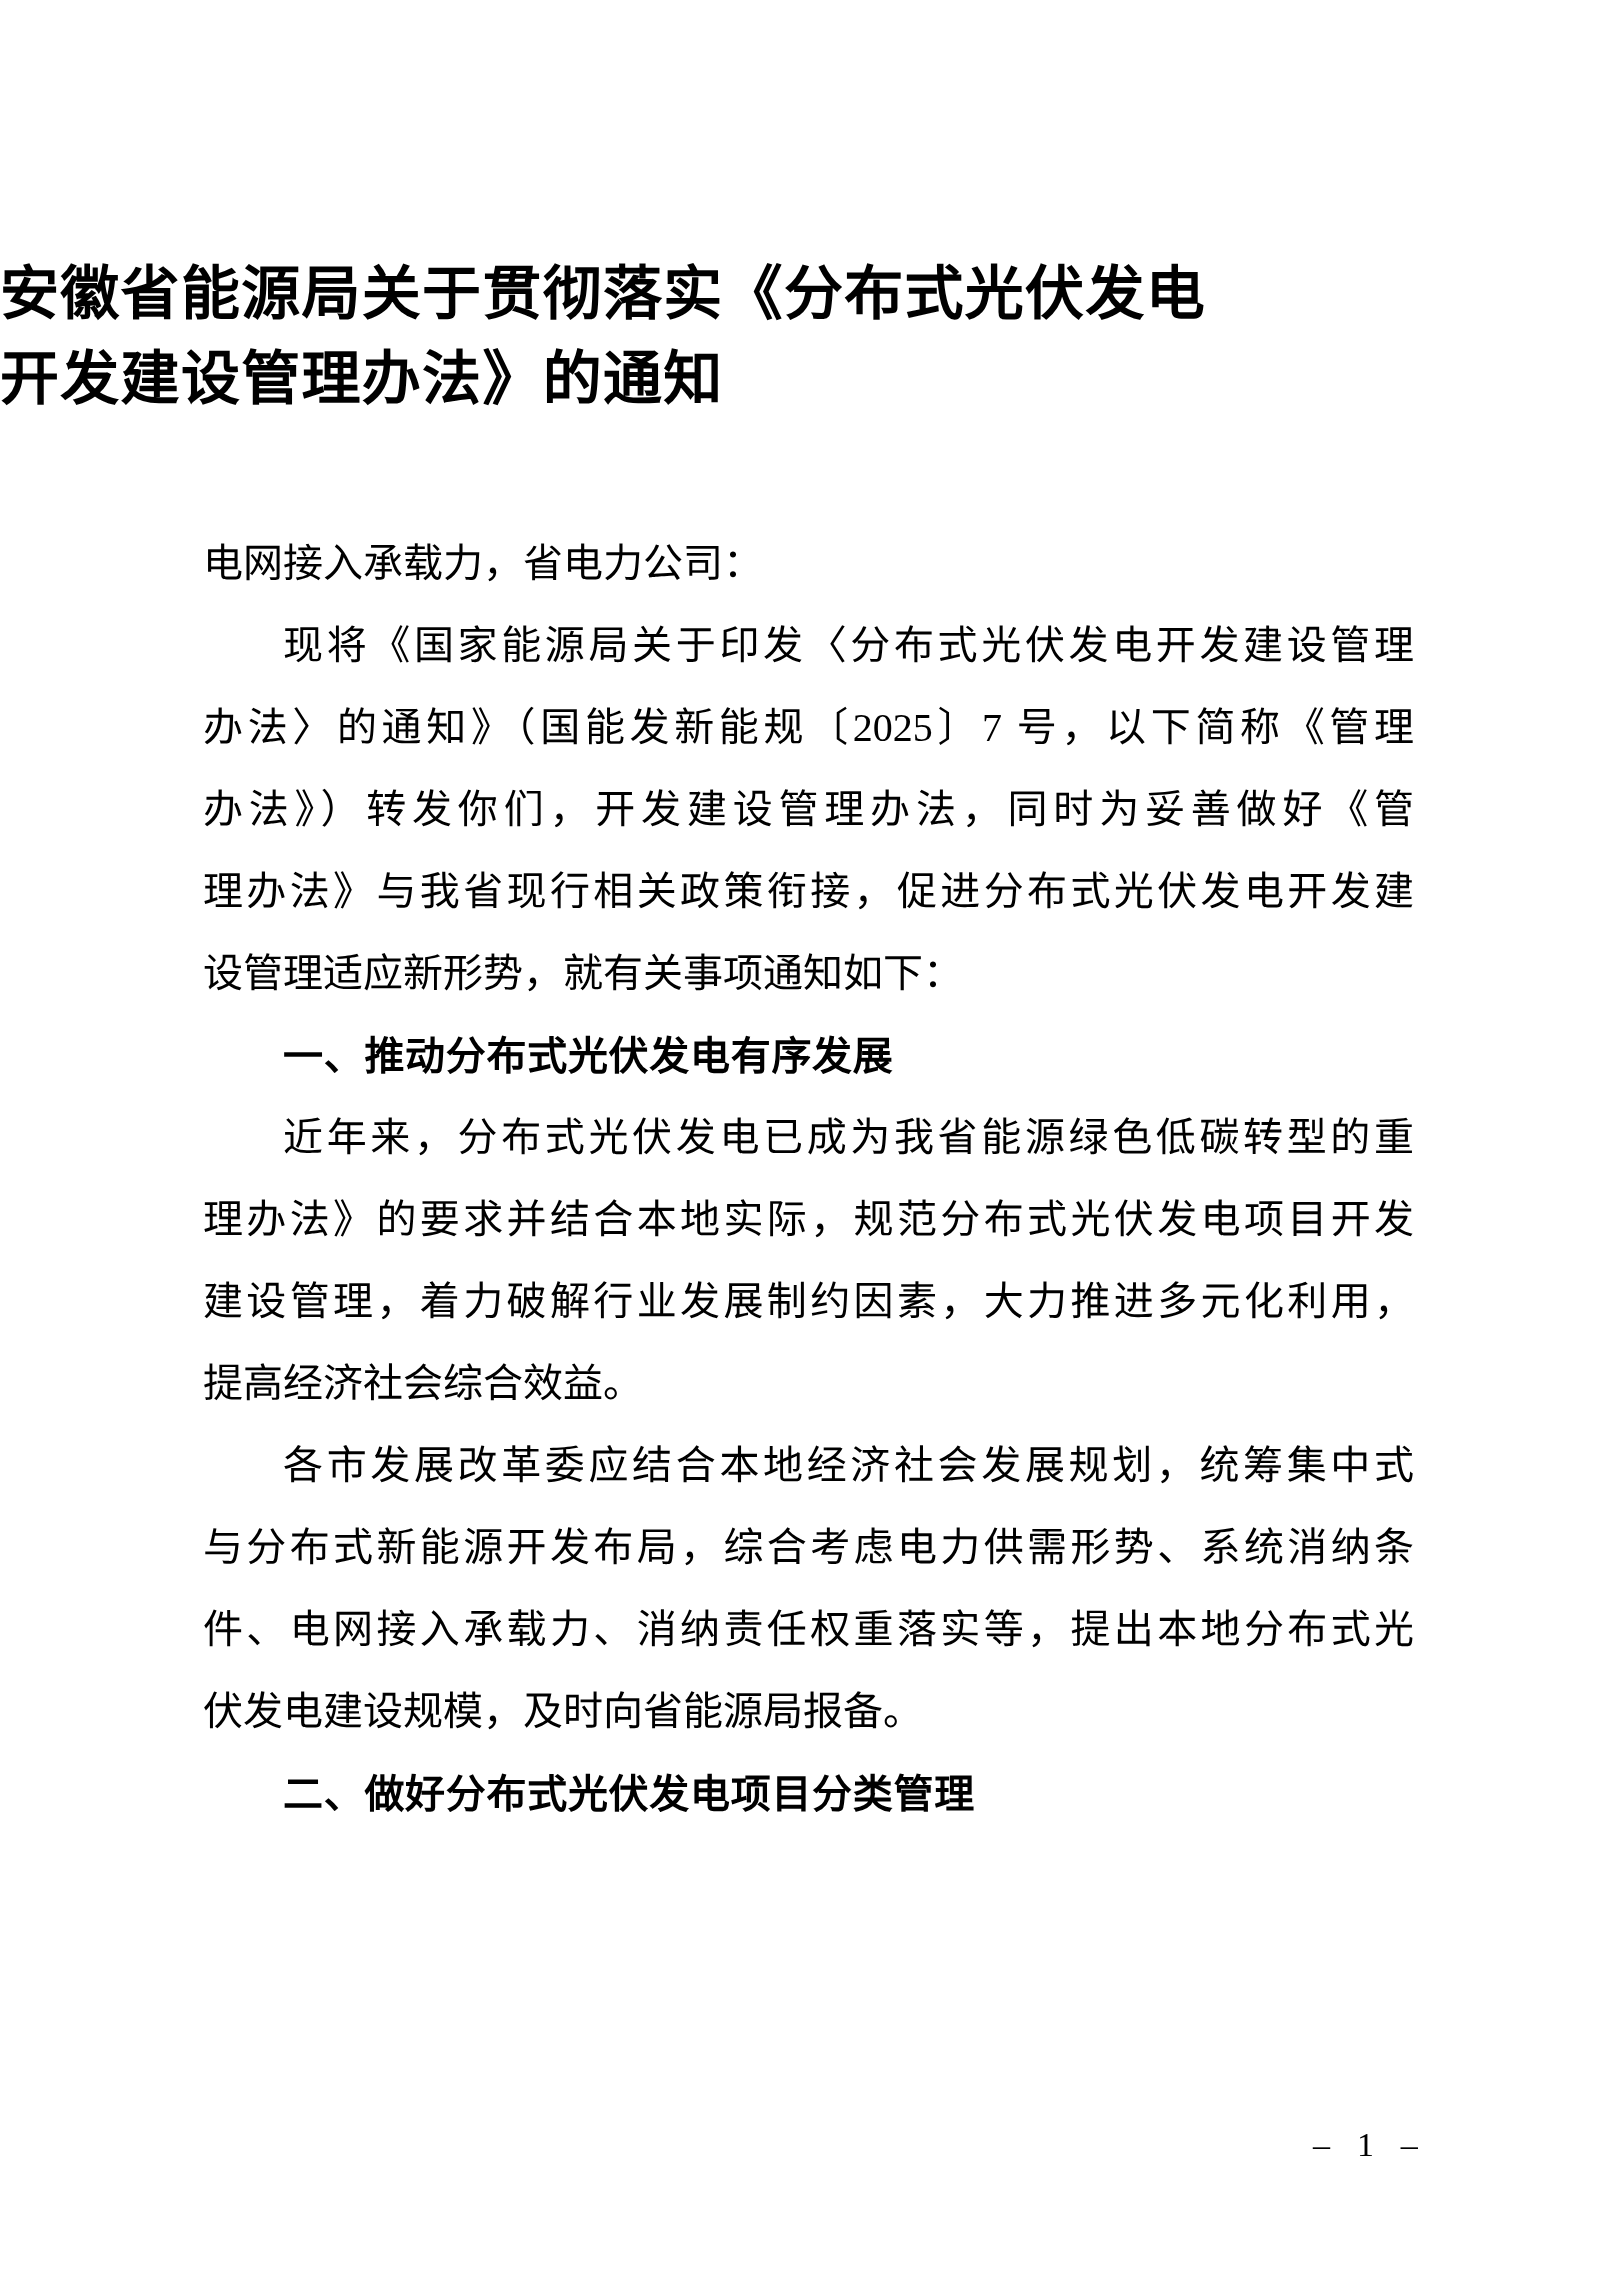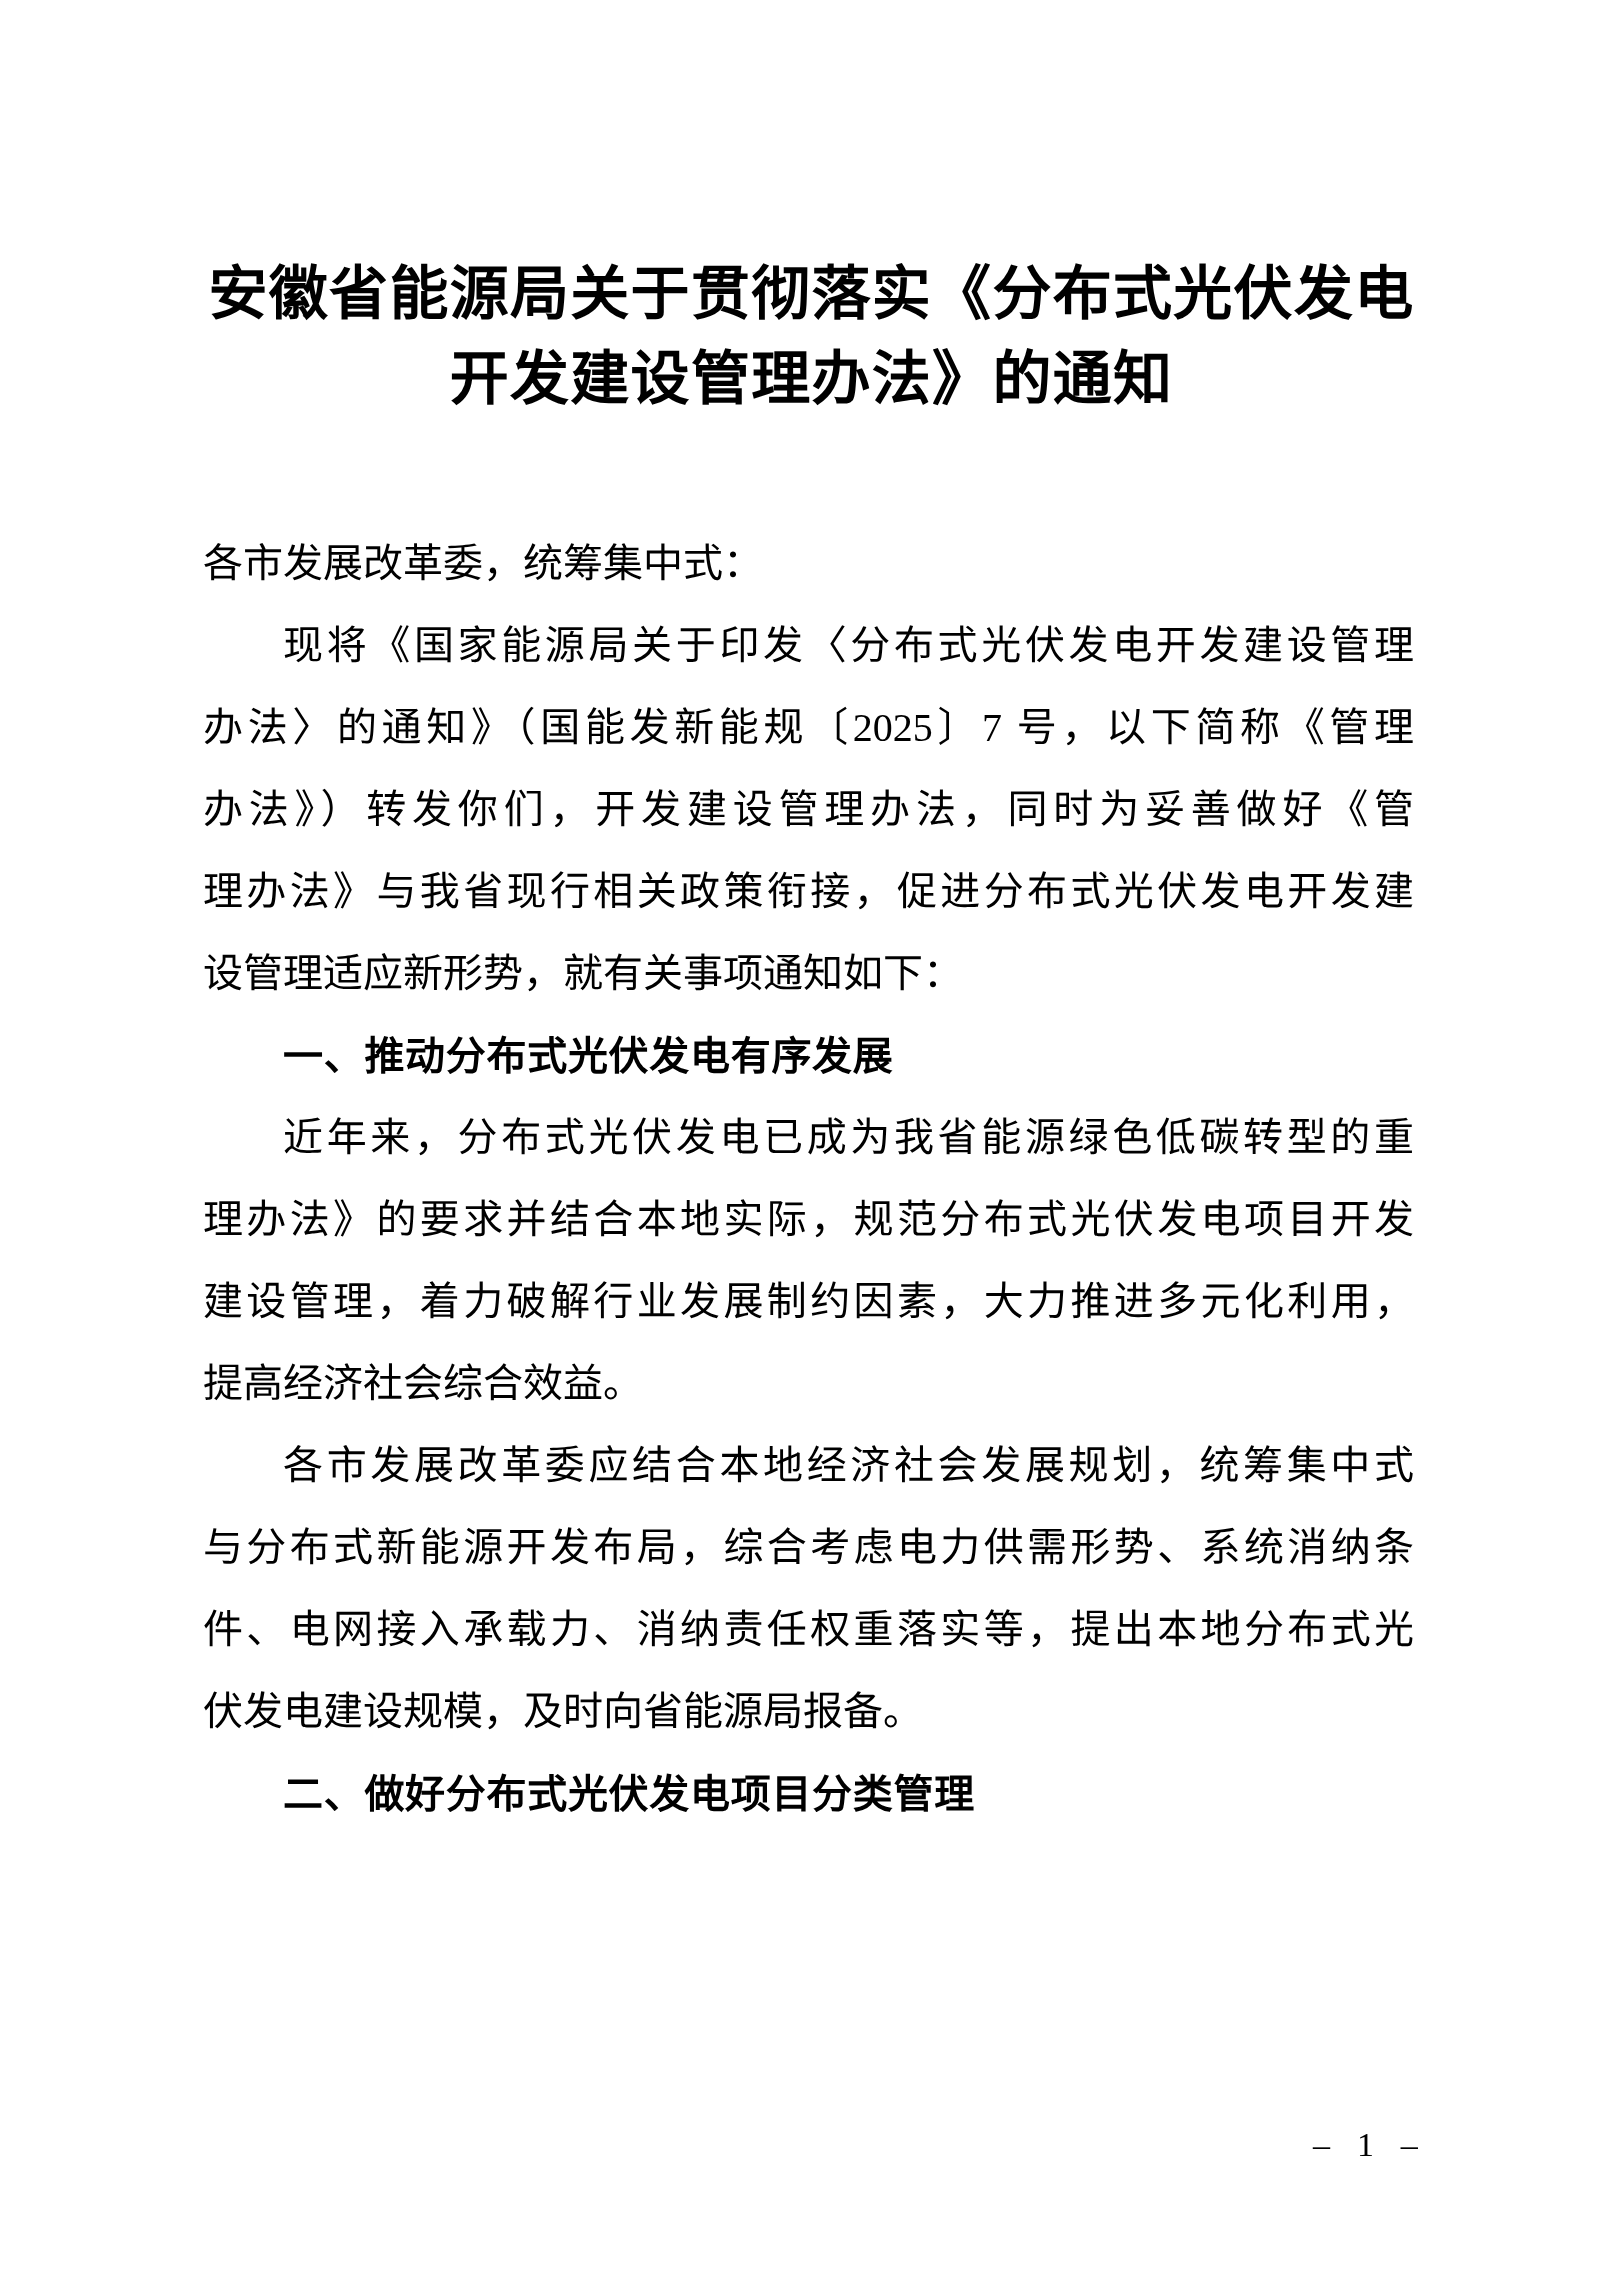--- a/index.html
+++ b/index.html
@@ -9,21 +9,21 @@
     height: 2295px;
     margin: 0 auto;
     background: #ffffff;
     color: #000000;
     font-family: "Liberation Serif", serif;
     overflow: hidden;
   }
   .title {
     margin: 0;
     padding-top: 252px;
-    text-align: center;
+    text-align: left;
     font-size: 59px;
     line-height: 85px;
     font-weight: bold;
     letter-spacing: 1.3px;
   }
   .title-line { display: block; }
   .subtitle {
     margin-top: 10.5px;
     text-align: center;
     font-size: 39px;
@@ -67,21 +67,21 @@
 
 <div class="page">
 
   <h1 class="title">
     <span class="title-line">安徽省能源局关于贯彻落实《分布式光伏发电</span>
     <span class="title-line">开发建设管理办法》的通知</span>
   </h1>
 
 
   <div class="doc-body" id="doc-body">
-      <div class="line">各市发展改革委，统筹集中式：</div>
+      <div class="line">电网接入承载力，省电力公司：</div>
       <div class="line justify indent">现将《国家能源局关于印发〈分布式光伏发电开发建设管理</div>
       <div class="line justify">办法〉的通知》（国能发新能规〔2025〕7 号，以下简称《管理</div>
       <div class="line justify">办法》）转发你们，开发建设管理办法，同时为妥善做好《管</div>
       <div class="line justify">理办法》与我省现行相关政策衔接，促进分布式光伏发电开发建</div>
       <div class="line">设管理适应新形势，就有关事项通知如下：</div>
       <div class="line heading">一、推动分布式光伏发电有序发展</div>
       <div class="line justify indent">近年来，分布式光伏发电已成为我省能源绿色低碳转型的重</div>
       <div class="line justify">理办法》的要求并结合本地实际，规范分布式光伏发电项目开发</div>
       <div class="line justify">建设管理，着力破解行业发展制约因素，大力推进多元化利用，</div>
       <div class="line">提高经济社会综合效益。</div>

